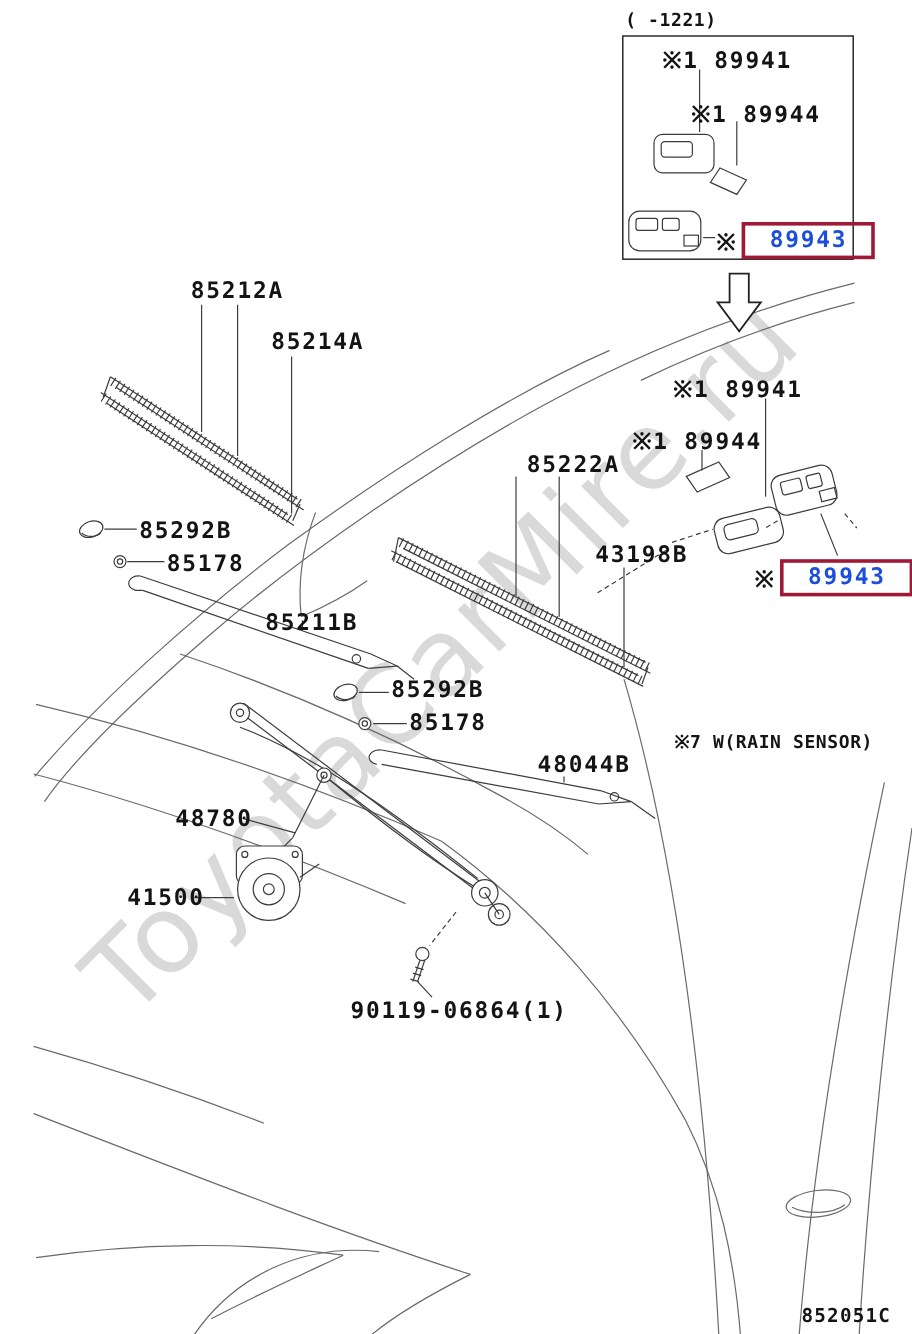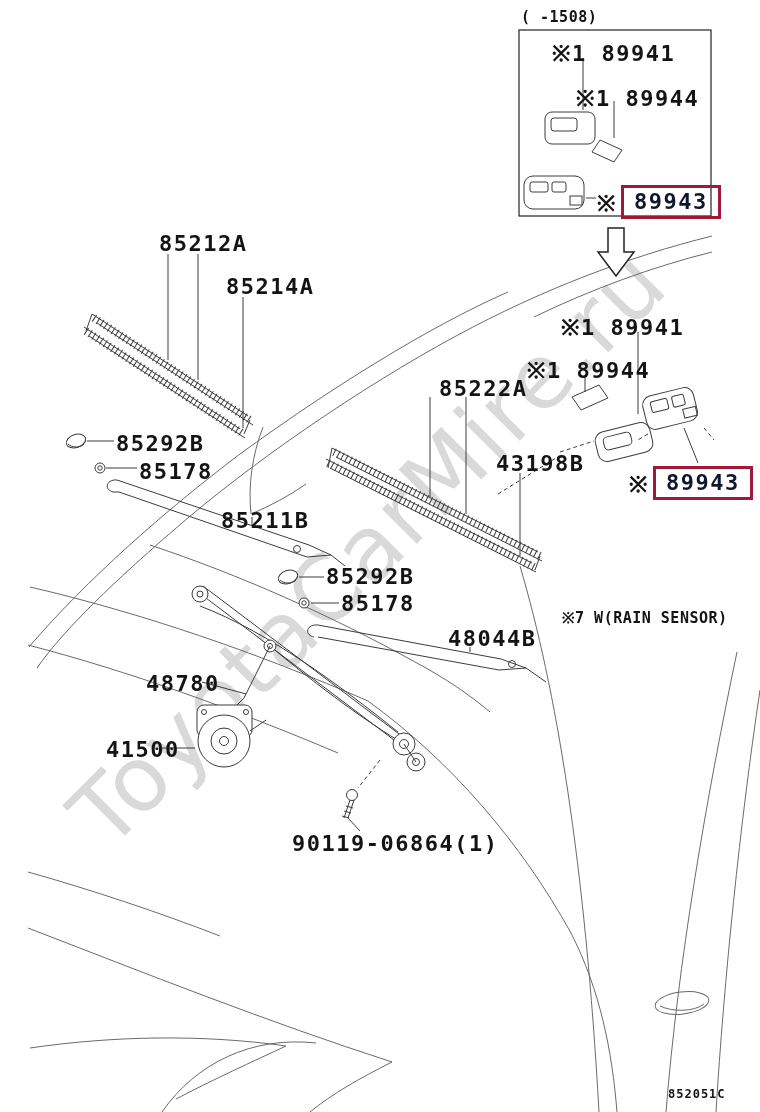--- a/index.html
+++ b/index.html
@@ -9,26 +9,26 @@
          font-size:90px;color:#d9d9d9;white-space:nowrap;letter-spacing:2px;
          font-family:"DejaVu Sans","Liberation Sans",sans-serif;z-index:1;}
   svg.art{position:absolute;left:0;top:0;z-index:2;}
   .art path,.art line,.art rect,.art circle,.art ellipse,.art polygon{fill:none;stroke:#3c3c3c;stroke-width:1;}
   .art .body{stroke:#6a6a6a;}
   .art .wfill{fill:#ffffff;}
   .art .hatch{stroke-width:8;stroke-dasharray:1 3.5;}
   .art .dash{stroke-dasharray:4 3;}
   .art .arrow{fill:#ffffff;stroke:#222;stroke-width:1.5;}
   .art .insetbox{fill:#ffffff;stroke:#222;stroke-width:1.2;}
-  .label{position:absolute;font-weight:bold;font-size:22px;letter-spacing:1.5px;color:#141414;
+  .label{position:absolute;font-weight:bold;font-size:19px;letter-spacing:1.5px;color:#141414;
          white-space:nowrap;z-index:3;}
   .small{font-size:15px;letter-spacing:0.5px;}
   .hlrow{display:flex;align-items:center;gap:4px;}
-  .hl-box{display:inline-block;border:3px solid var(--hl,#a01a38);padding:1px 10px 2px;color:#0f172a;}
-  .code{font-size:12px;letter-spacing:1px;}
+  .hl-box{display:inline-block;border:3px solid var(--hl,#a01a38);padding:1px 20px 2px;color:#1d4ed8;}
+  .code{font-size:16px;letter-spacing:1px;}
 </style>
 </head>
 <body>
 
 <div class="stage">
 
   <div class="watermark">ToyotaCarMire.ru</div>
 
   <svg class="art" width="760" height="1112" viewBox="0 0 760 1112">
 
@@ -197,21 +197,21 @@
       <line x1="520" y1="473" x2="520" y2="556"></line>
       <line x1="299" y1="577" x2="324" y2="577"></line>
       <line x1="311" y1="603" x2="339" y2="603"></line>
       <line x1="470" y1="647" x2="470" y2="652"></line>
       <line x1="202" y1="682" x2="246" y2="694"></line>
       <line x1="162" y1="748" x2="195" y2="748"></line>
       <line x1="348" y1="818" x2="360" y2="831"></line>
     </g>
   </svg>
 
-  <div class="label small" style="left:521px;top:8px">( -1508)</div>
+  <div class="label small" style="left:521px;top:8px">( -1221)</div>
   <div class="label" style="left:552px;top:37px">※1 89941</div>
   <div class="label" style="left:576px;top:82px">※1 89944</div>
   <div class="label hlrow" style="left:597px;top:185px">
     <span>※</span>
     <span class="hl-box">89943</span>
   </div>
 
   <div class="label" style="left:561px;top:311px">※1 89941</div>
   <div class="label" style="left:527px;top:354px">※1 89944</div>
   <div class="label hlrow" style="left:629px;top:466px">

